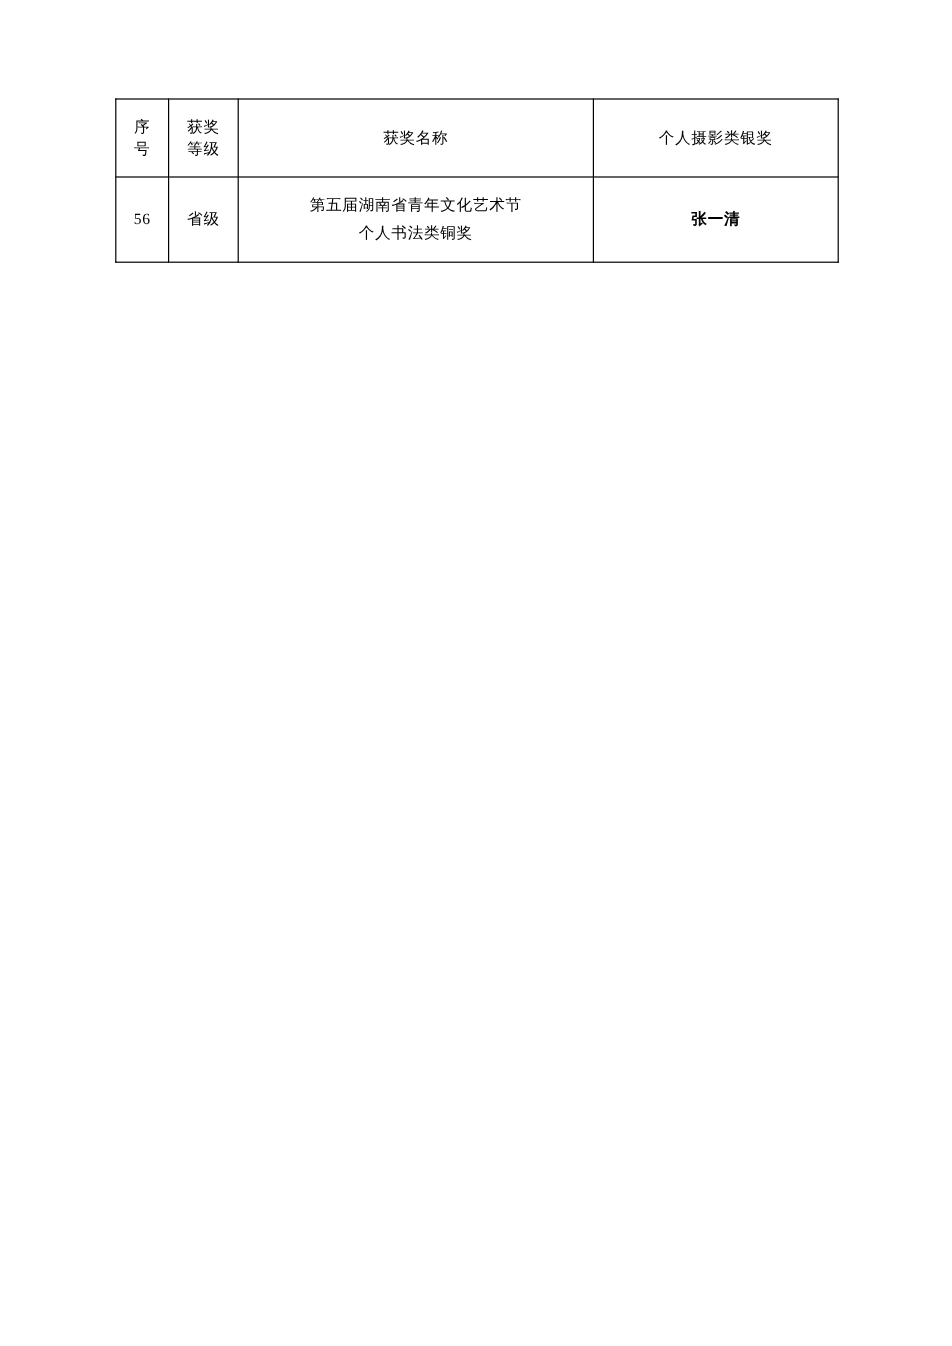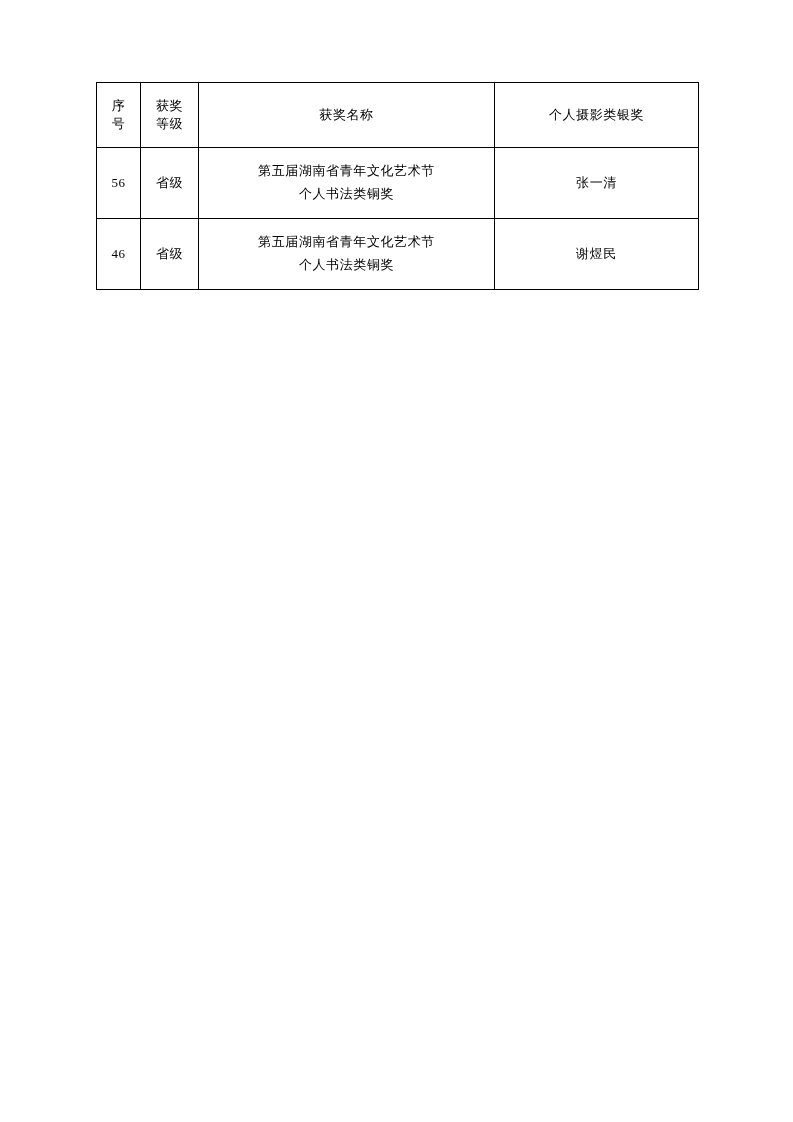--- a/index.html
+++ b/index.html
@@ -61,20 +61,21 @@
     font-family: "Liberation Serif", "DejaVu Serif", serif;
     font-size: 15px;
     letter-spacing: 0;
   }
   .name-cell .line {
     display: block;
     line-height: 1.75;
   }
   .who-cell {
     letter-spacing: 1.5px;
+    font-weight: bold;
   }
 </style>
 </head>
 <body>
 
 <div class="page">
 
   <table class="award-table">
     <colgroup>
       <col class="col-seq">
@@ -99,25 +100,16 @@
       <tr class="body-row">
         <td class="seq-cell">56</td>
         <td>省级</td>
         <td class="name-cell">
           <span class="line">第五届湖南省青年文化艺术节</span>
           <span class="line">个人书法类铜奖</span>
         </td>
         <td class="who-cell">张一清</td>
       </tr>
 
-      <tr class="body-row">
-        <td class="seq-cell">46</td>
-        <td>省级</td>
-        <td class="name-cell">
-          <span class="line">第五届湖南省青年文化艺术节</span>
-          <span class="line">个人书法类铜奖</span>
-        </td>
-        <td class="who-cell">谢煜民</td>
-      </tr>
     </tbody>
   </table>
 
 </div>
 
 </body></html>

